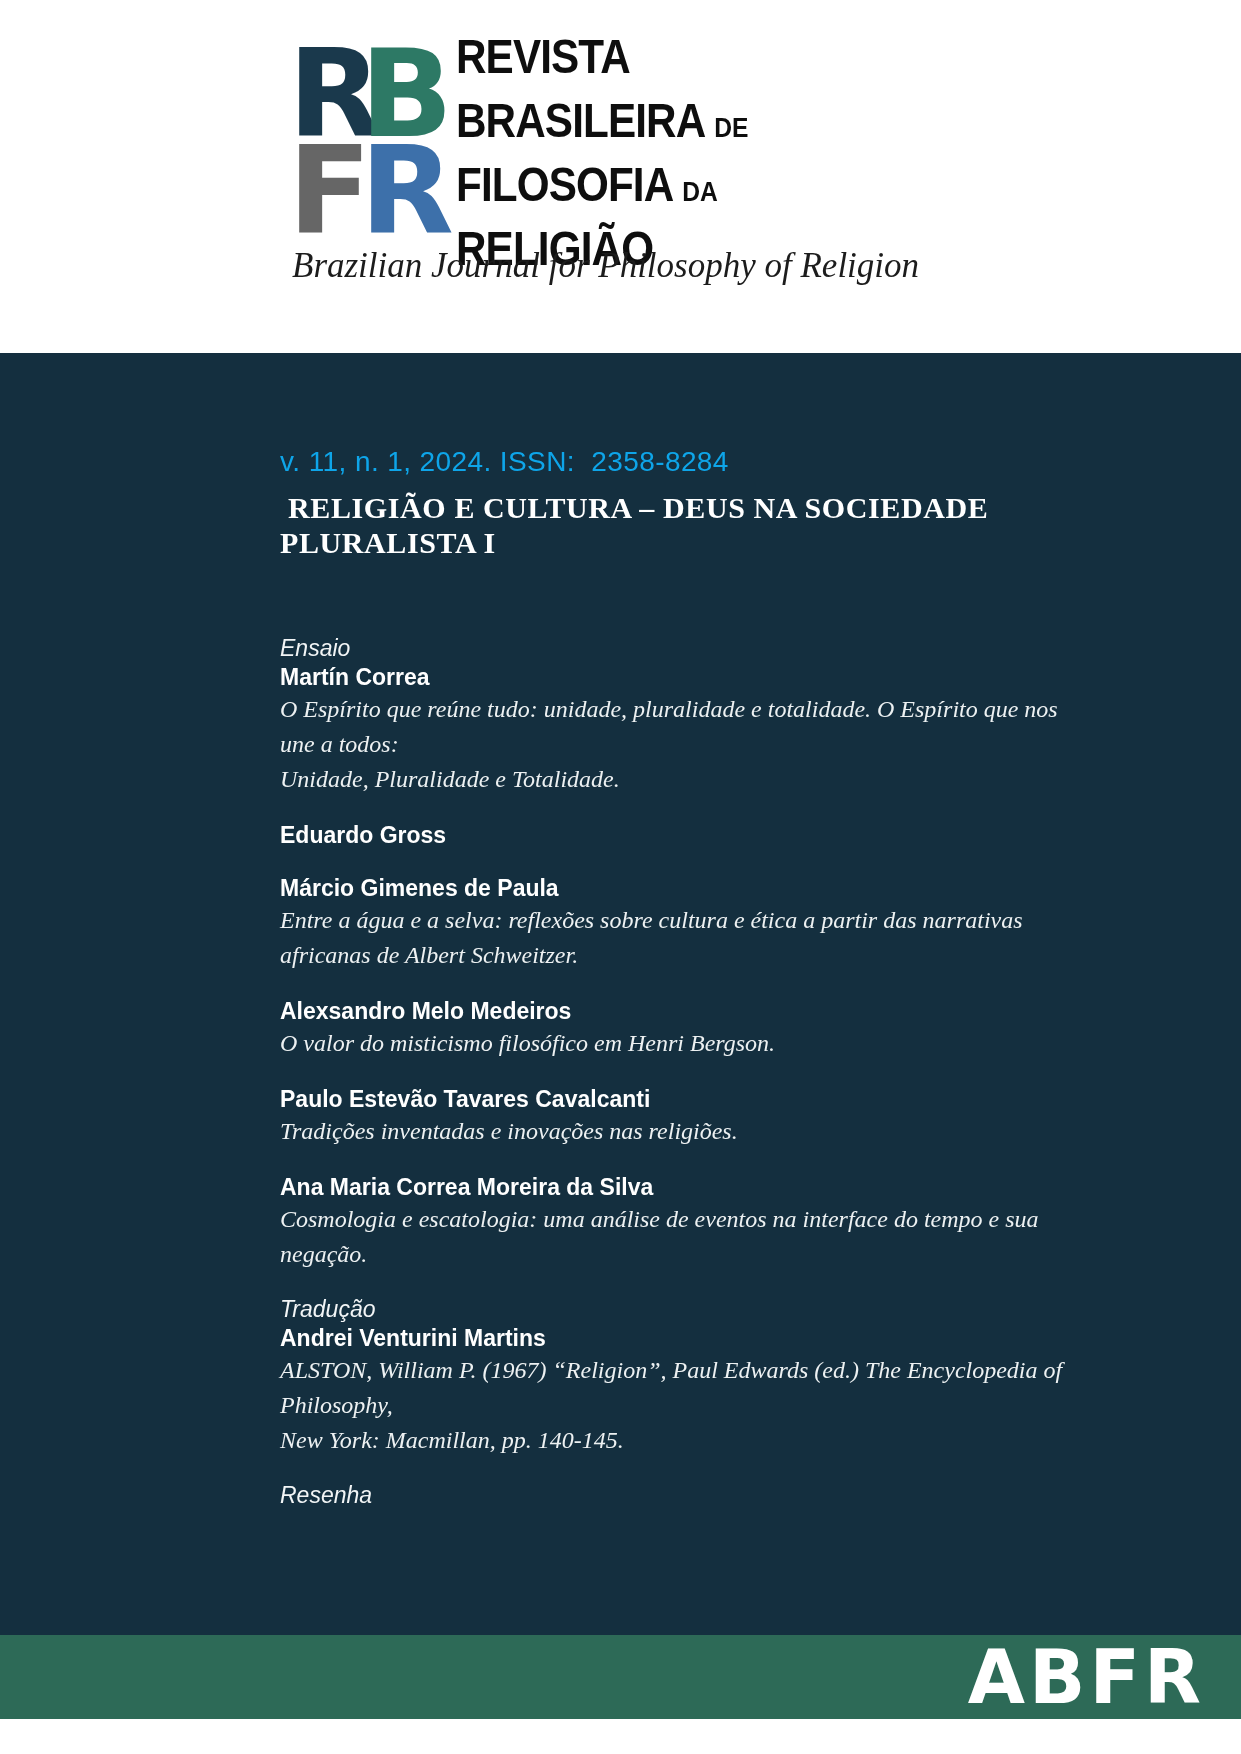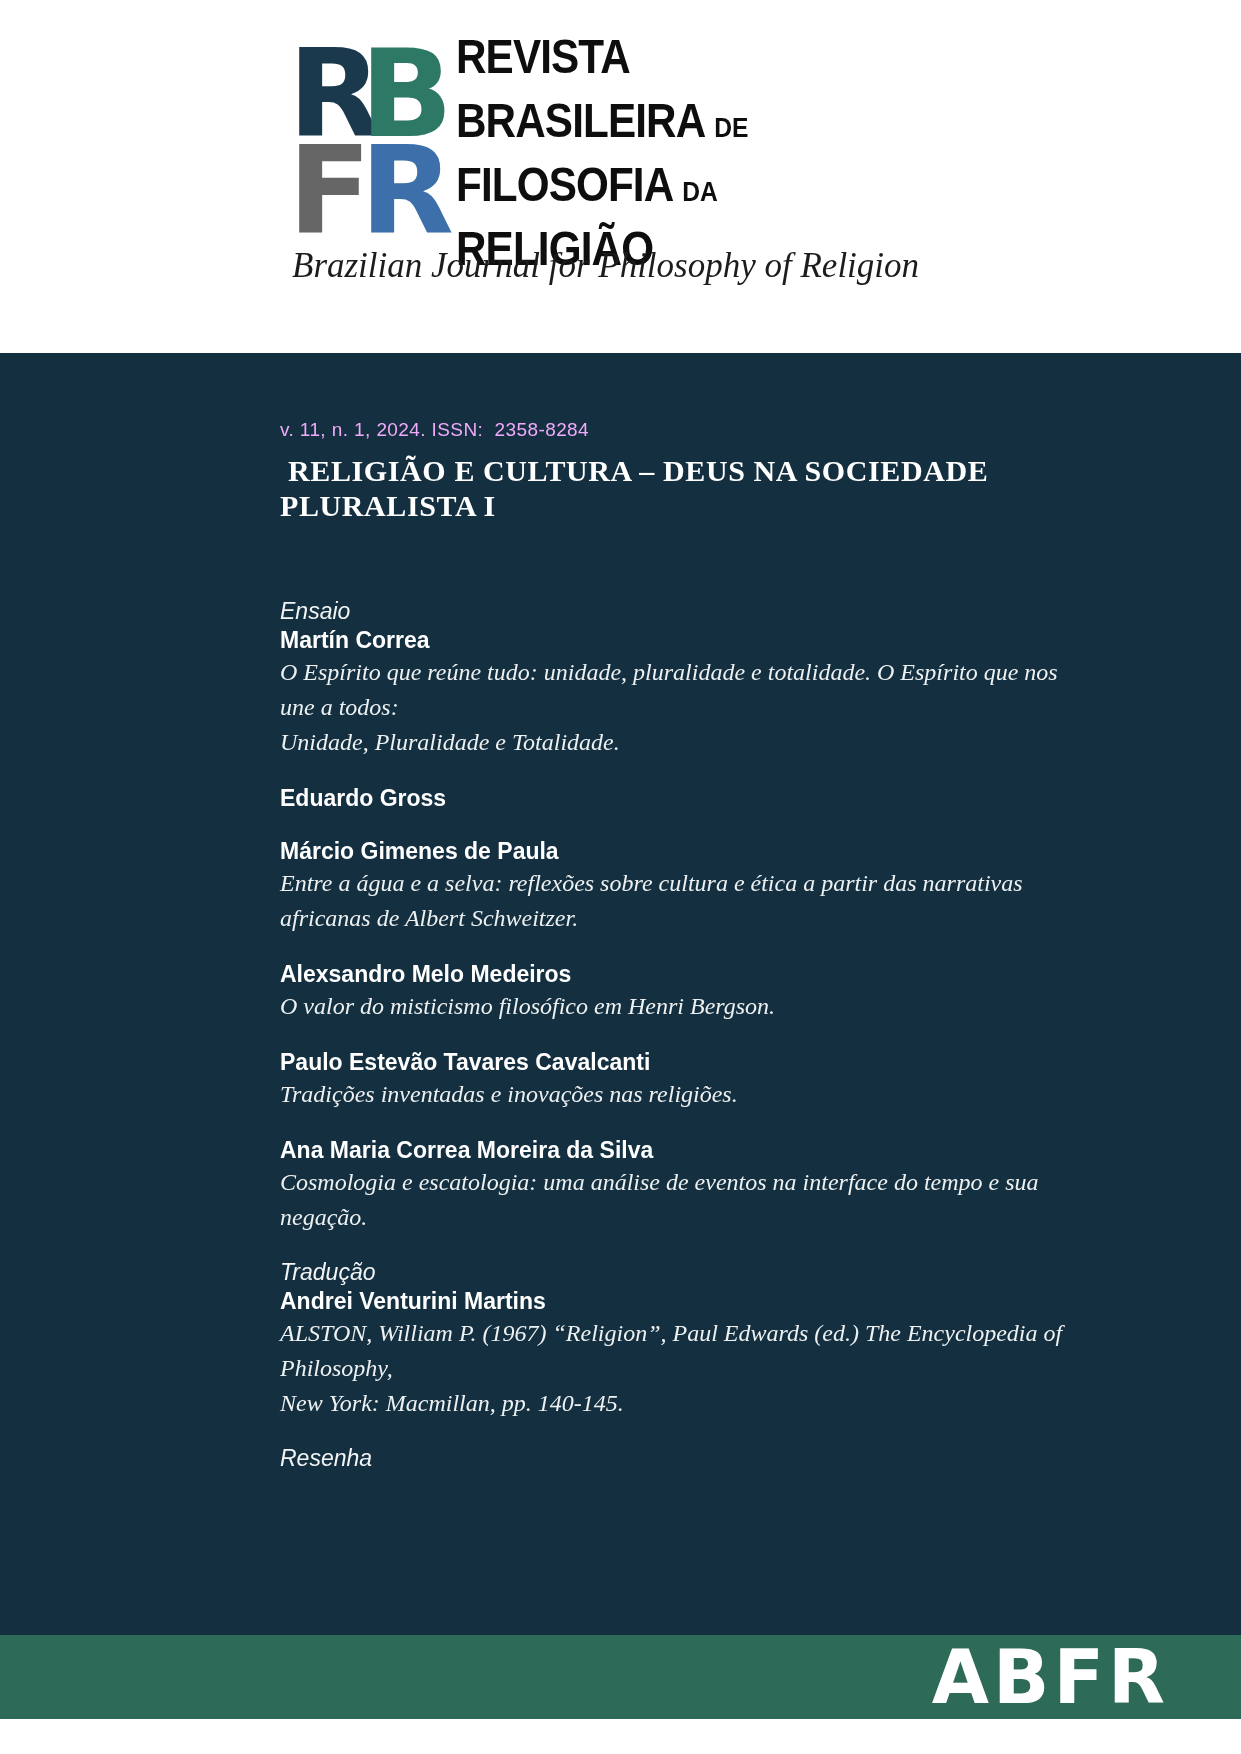--- a/index.html
+++ b/index.html
@@ -33,21 +33,21 @@
     font-family:"Liberation Serif", serif; font-style:italic;
     font-size:35px; color:#1c1c1c; white-space:nowrap;
   }
 
   
   .main {
     height:1282px; background:#142f3f; color:#ffffff;
     padding:66px 170px 0 280px; box-sizing:border-box; overflow:hidden;
   }
   .issue-meta {
-    font-size:19px; color:#f0abfc; letter-spacing:0.4px; white-space:pre-wrap;
+    font-size:28px; color:#0ea5e9; letter-spacing:0.4px; white-space:pre-wrap;margin-top:27px;
   }
   .issue-title {
     margin-top:12px;
     font-family:"Liberation Serif", serif; font-weight:bold;
     font-size:30px; line-height:35px; letter-spacing:0.6px;
     white-space:pre-wrap;
   }
 
   .toc { margin-top:74px; }
   .toc-entry { margin-bottom:23px; }
@@ -55,21 +55,21 @@
   .toc-author { font-weight:bold; font-size:23px; line-height:30px; color:#ffffff; }
   .toc-desc   {
     font-family:"Liberation Serif", serif; font-style:italic;
     font-size:24px; line-height:35px; color:#edf1f2; white-space:pre-line;
   }
 
   
   .footer {
     height:84px; background:#2d6a57; box-sizing:border-box;
     display:flex; align-items:center; justify-content:flex-end;
-    padding-right:72px;
+    padding-right:36px;
   }
   .footer-logo {
     font-family:"DejaVu Sans", sans-serif; font-weight:bold;
     font-size:74px; letter-spacing:4px; color:#ffffff;
   }
 </style>
 </head>
 <body>
 
 <div class="page">

